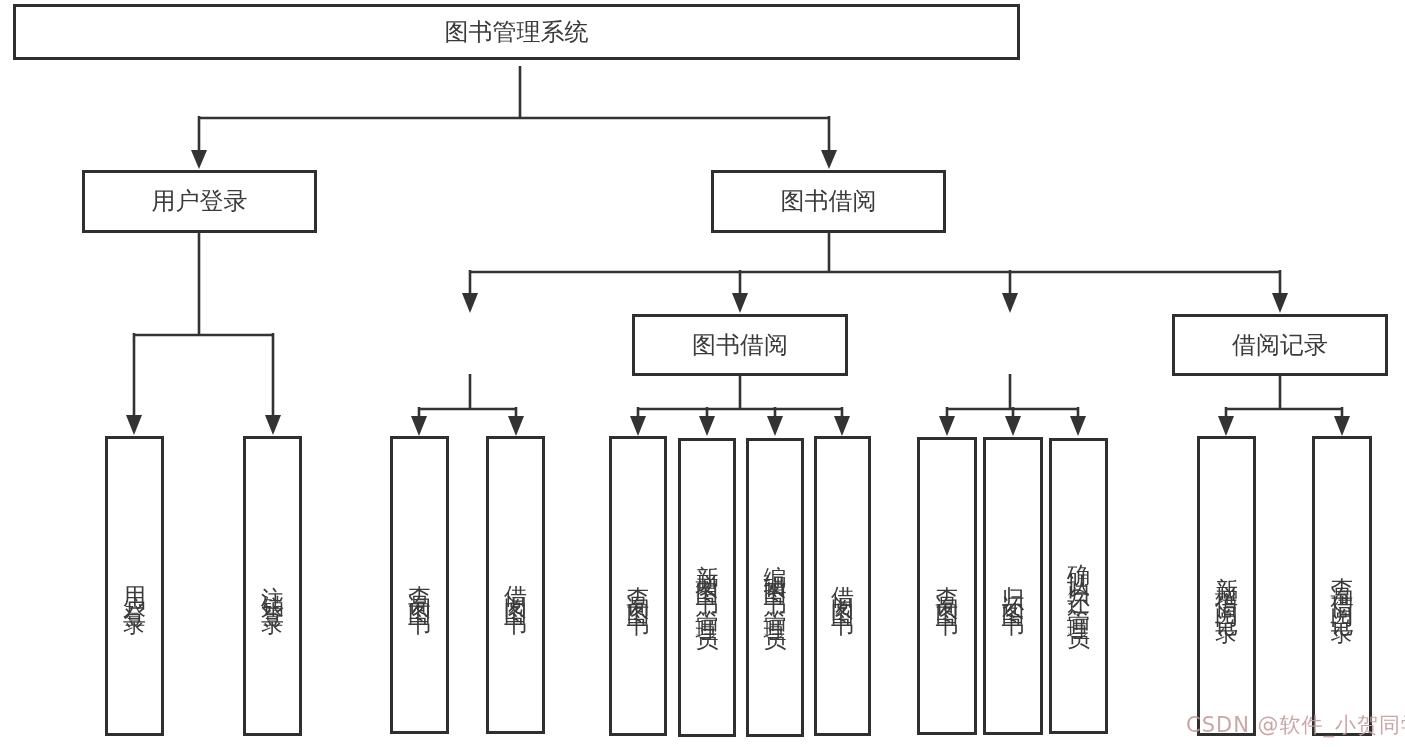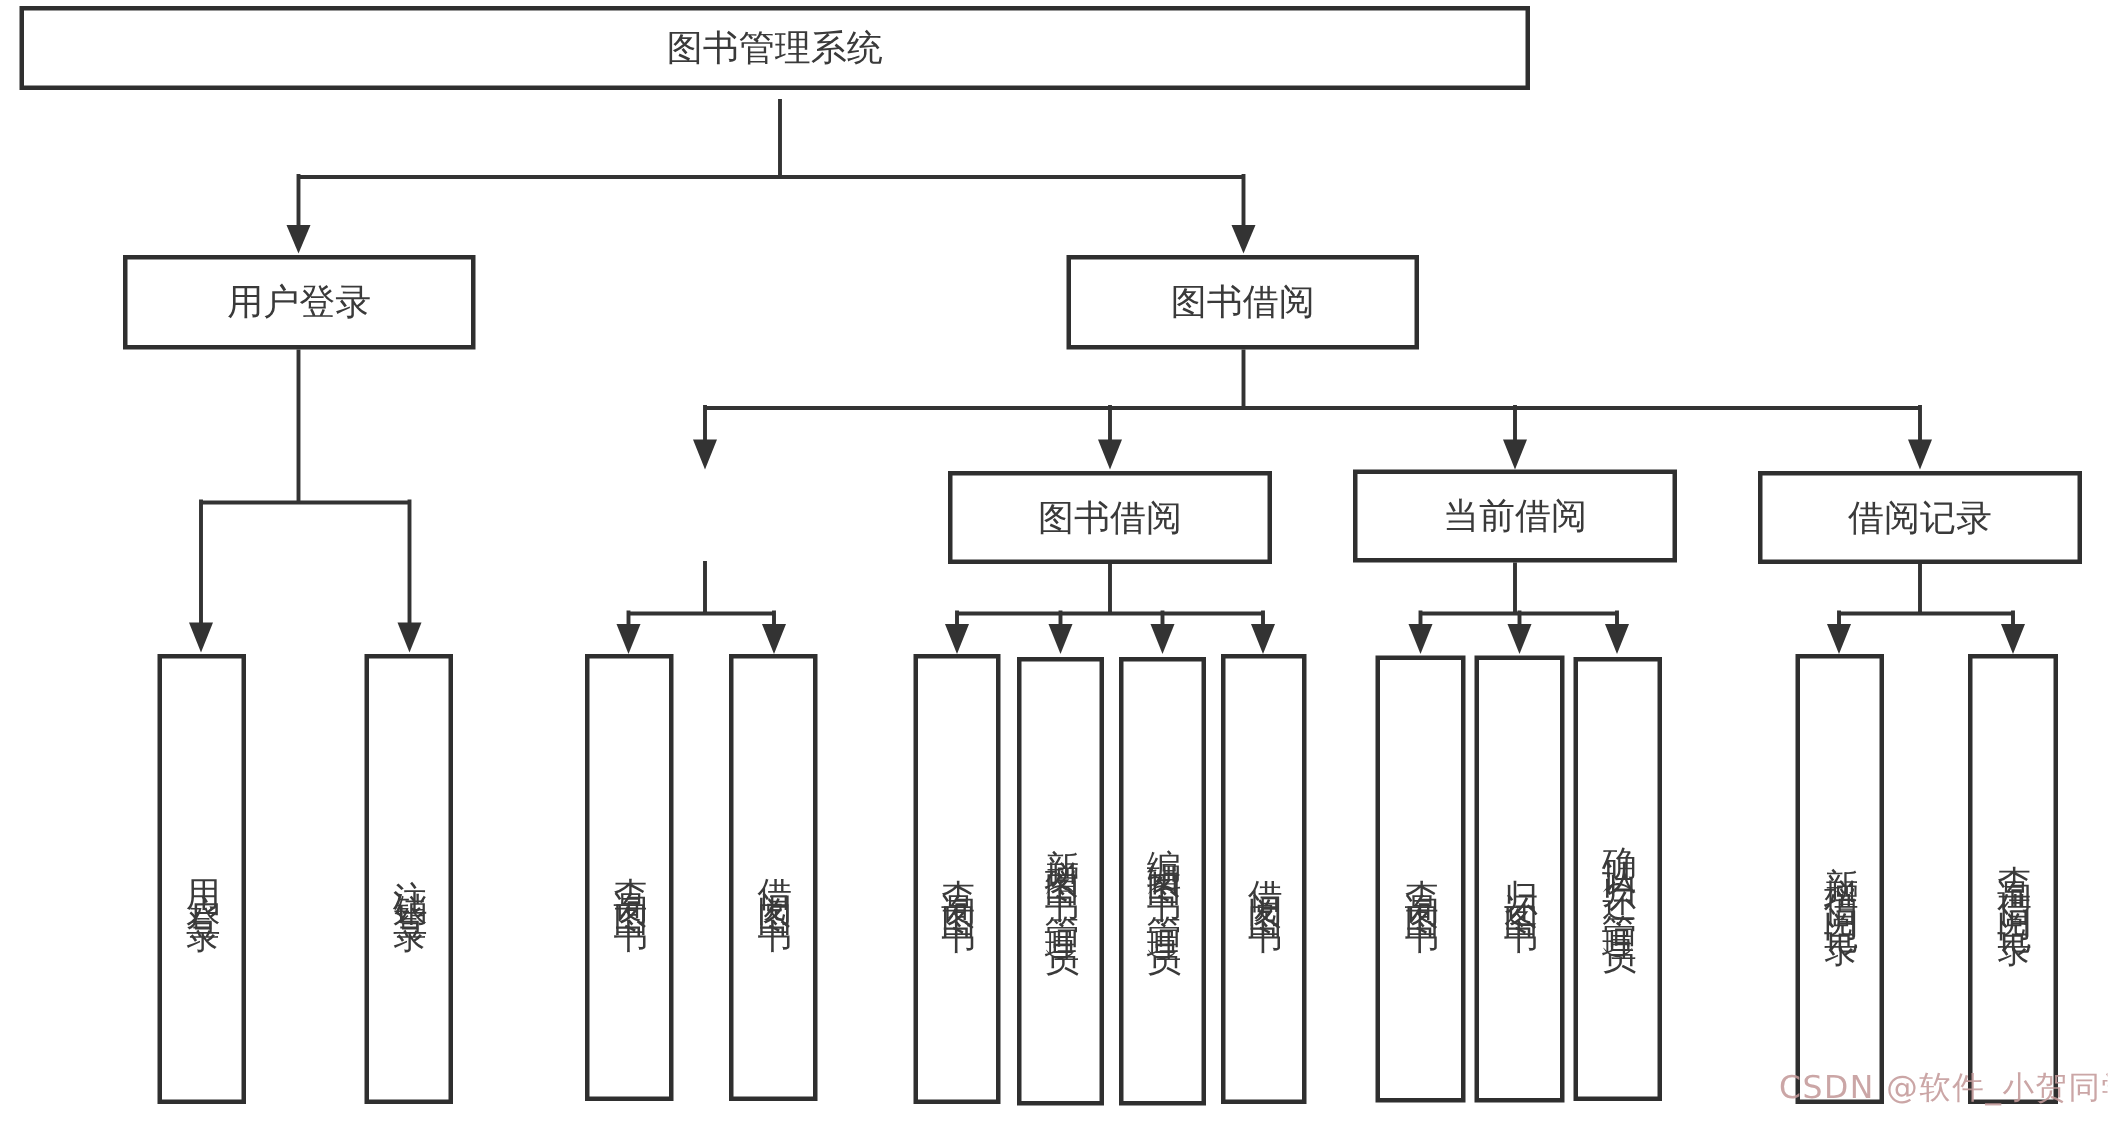--- a/index.html
+++ b/index.html
@@ -122,21 +122,20 @@
       <polygon class="arrow" points="1334,416 1350,416 1342,436"></polygon>
     </g>
   </svg>
 
   <div class="node" style="left:13px;top:4px;width:1007px;height:56px">图书管理系统</div>
 
   <div class="node" style="left:82px;top:170px;width:235px;height:63px">用户登录</div>
   <div class="node" style="left:711px;top:170px;width:235px;height:63px">图书借阅</div>
 
   <div class="node" style="left:632px;top:314px;width:216px;height:62px">图书借阅</div>
-  <div class="node" style="left:902px;top:313px;width:216px;height:62px">当前借阅</div>
   <div class="node" style="left:1172px;top:314px;width:216px;height:62px">借阅记录</div>
 
   <div class="node leaf" style="left:105px;top:436px;width:59px;height:300px">用户登录</div>
   <div class="node leaf" style="left:243px;top:436px;width:59px;height:300px">注销登录</div>
 
   <div class="node leaf" style="left:390px;top:436px;width:59px;height:298px">查询图书</div>
   <div class="node leaf" style="left:486px;top:436px;width:59px;height:298px">借阅图书</div>
 
   <div class="node leaf" style="left:609px;top:436px;width:58px;height:300px">查询图书</div>
   <div class="node leaf" style="left:678px;top:438px;width:58px;height:299px">新增图书（管理员）</div>

